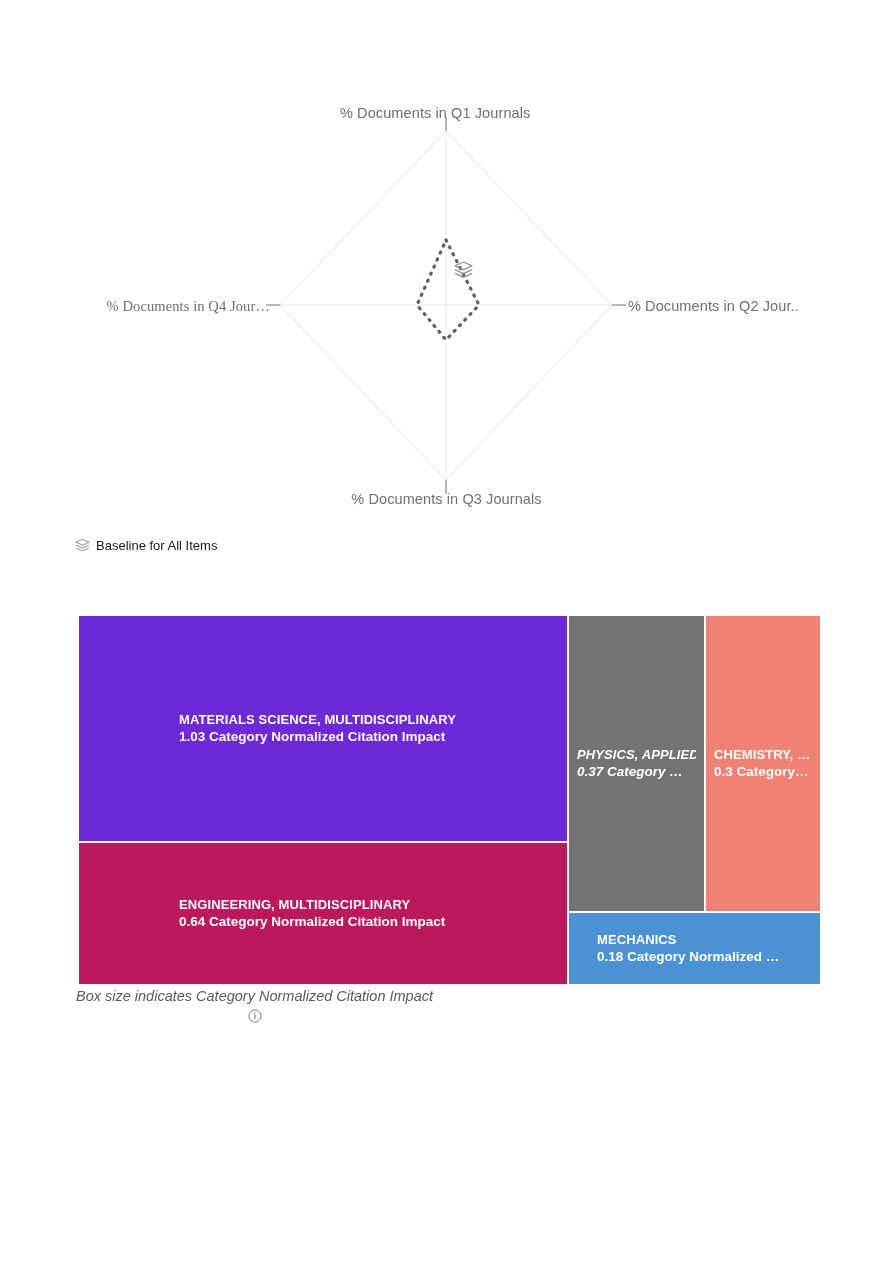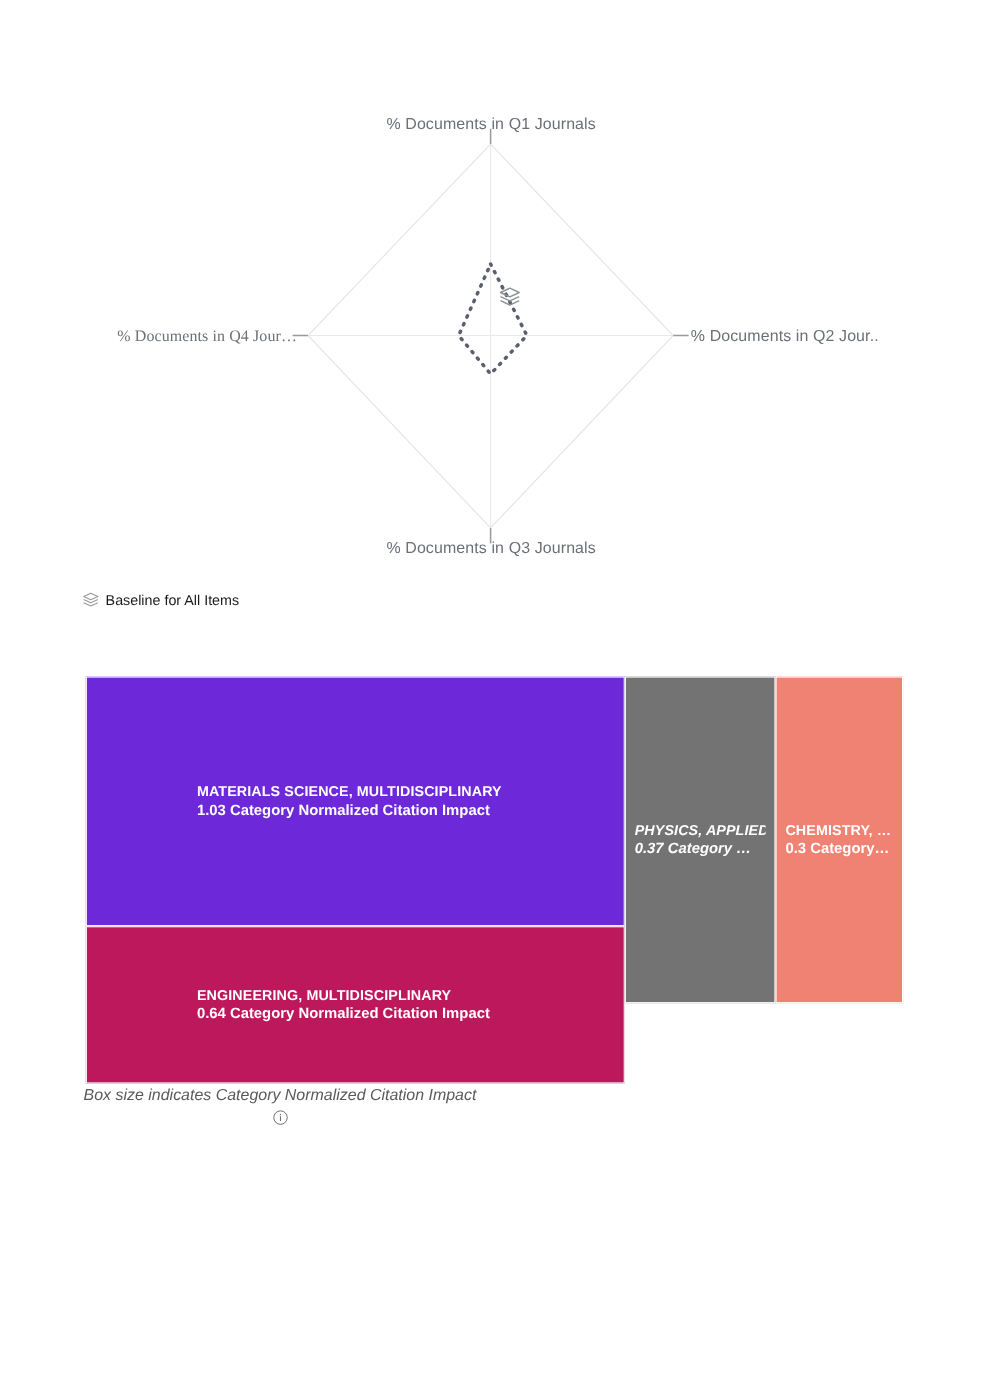--- a/index.html
+++ b/index.html
@@ -37,21 +37,21 @@
     font-family: "Liberation Sans", sans-serif;
     font-size: 14.5px;
     color: #6b6f76;
     white-space: nowrap;
     letter-spacing: 0.1px;
   }
   #axis-label-q1 {
     left: 270px;
     top: 5px;
     width: 213px;
-    text-align: center;
+    text-align: left;
   }
   #axis-label-q3 {
     left: 270px;
     top: 391px;
     width: 213px;
     text-align: center;
   }
   #axis-label-q2 {
     left: 558px;
     top: 198px;
@@ -230,20 +230,26 @@
     </div>
   </div>
 
   <div class="tm-cell" style="left:627px; top:0px; width:116px; height:297px; background:#f08273;">
     <div class="tm-text indent-md">
       <span class="tm-title">CHEMISTRY, …</span>
       <span class="tm-value">0.3 Category…</span>
     </div>
   </div>
 
+  <div class="tm-cell" style="left:490px; top:297px; width:253px; height:73px; background:#4a92d4;">
+    <div class="tm-text" style="padding-left:28px;">
+      <span class="tm-title">MECHANICS</span>
+      <span class="tm-value">0.18 Category Normalized …</span>
+    </div>
+  </div>
 </div>
 
 <div id="treemap-caption">
   <span>Box size indicates Category Normalized Citation Impact</span>
   <span class="info-icon">
     <svg viewBox="0 0 16 16" width="14" height="14">
       <circle cx="8" cy="8" r="7" fill="none" stroke="#6a6a6a" stroke-width="1"></circle>
       <rect x="7.4" y="6.6" width="1.1" height="5.0" fill="#6a6a6a"></rect>
       <rect x="7.4" y="4.1" width="1.1" height="1.5" fill="#6a6a6a"></rect>
     </svg>

